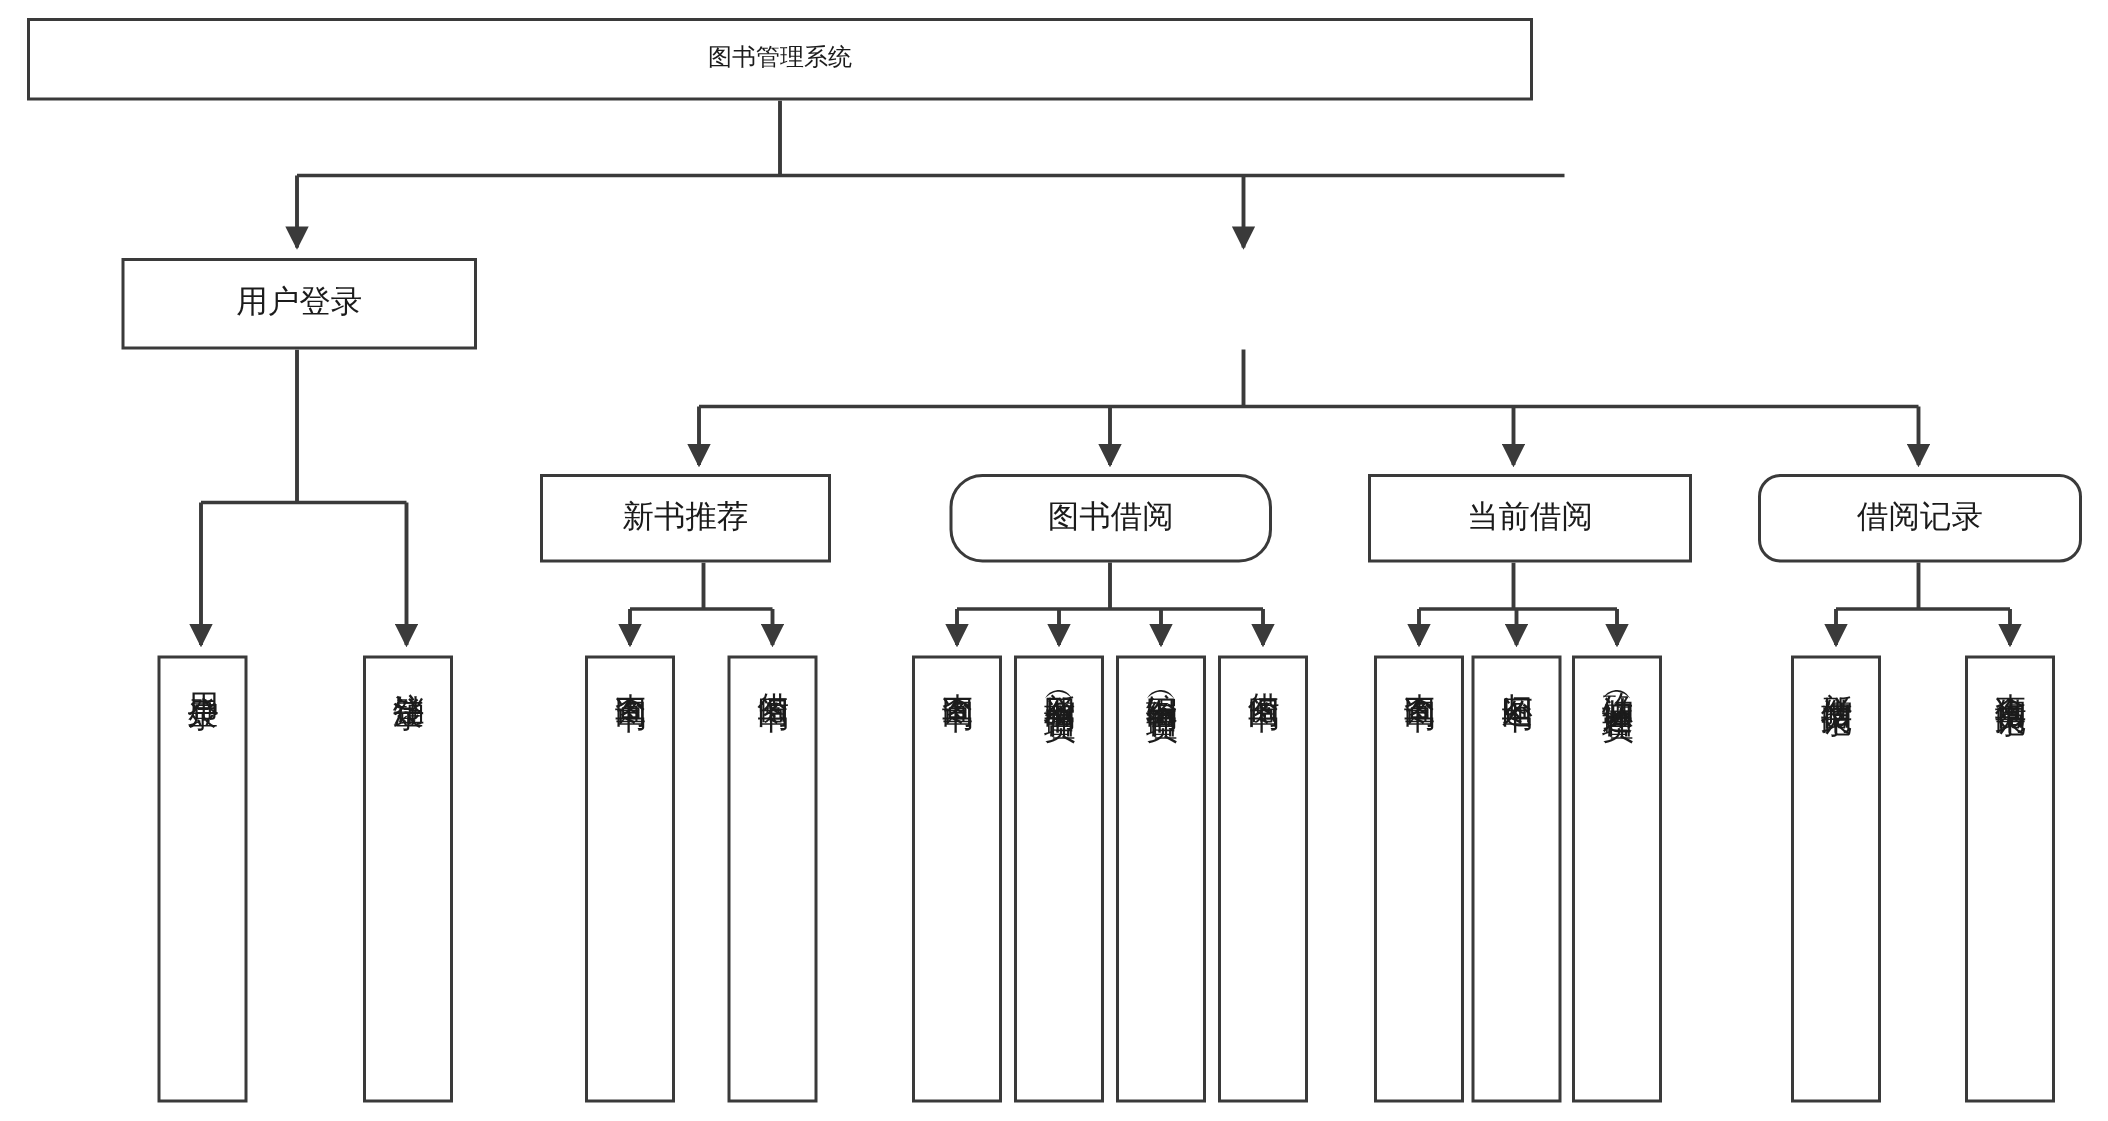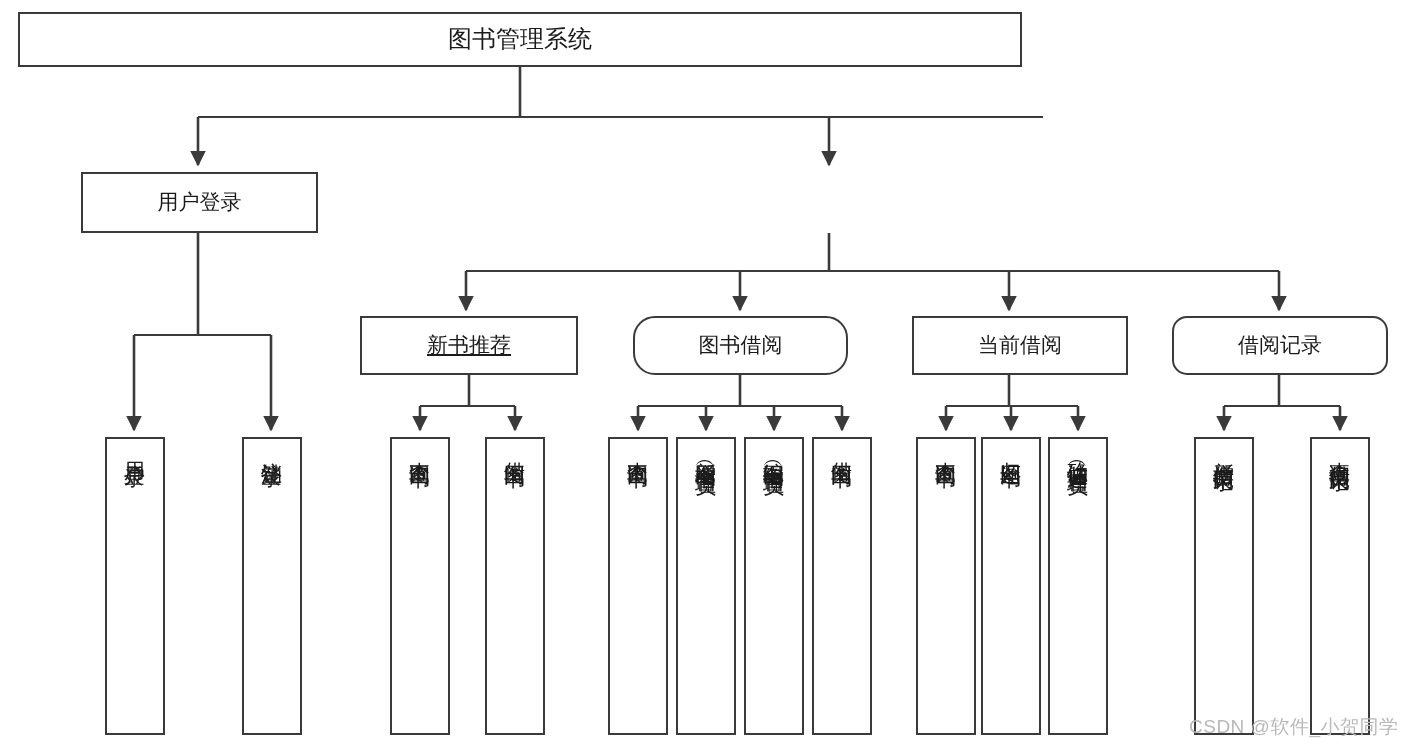--- a/index.html
+++ b/index.html
@@ -37,21 +37,21 @@
     color: #1b1b1b;
   }
   .node .lbl {
     display: block;
     text-align: center;
     line-height: 1.18;
     white-space: nowrap;
   }
   
   .node.root {
-    font-size: 24px;
+    font-size: 16px;
   }
   
   .node.h-box {
     font-size: 21px;
   }
   
   .node.v-box {
     align-items: flex-start;
     justify-content: center;
     padding-top: 6px;
@@ -129,21 +129,21 @@
 
   <div class="node root" style="left:18px; top:12px; width:1004px; height:55px;">
     <span class="lbl">图书管理系统</span>
   </div>
 
   <div class="node h-box" style="left:81px; top:172px; width:237px; height:61px;">
     <span class="lbl">用户登录</span>
   </div>
 
 
-  <div class="node h-box" style="left:360px; top:316px; width:218px; height:59px;text-decoration:underline;">
+  <div class="node h-box" style="left:360px; top:316px; width:194px; height:59px;">
     <span class="lbl">新书推荐</span>
   </div>
 
   <div class="node h-box" style="left:633px; top:316px; width:215px; height:59px;border-radius:22px;">
     <span class="lbl">图书借阅</span>
   </div>
 
   <div class="node h-box" style="left:902px; top:316px; width:216px; height:59px;margin-left:10px;">
     <span class="lbl">当前借阅</span>
   </div>
@@ -197,15 +197,14 @@
   </div>
 
   <div class="node v-box" style="left:1194px; top:437px; width:60px; height:298px;">
     <span class="lbl">新增借阅记录</span>
   </div>
 
   <div class="node v-box" style="left:1310px; top:437px; width:60px; height:298px;">
     <span class="lbl">查询借阅记录</span>
   </div>
 
-  <div class="watermark" style="left:1189px; top:714px;">CSDN @软件_小贺同学</div>
 
 </div>
 
 </body></html>

